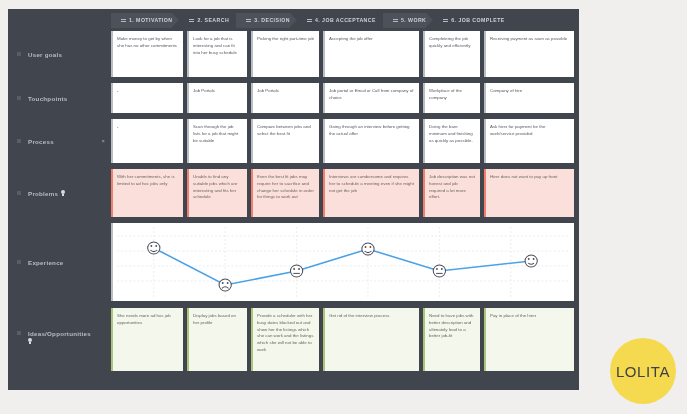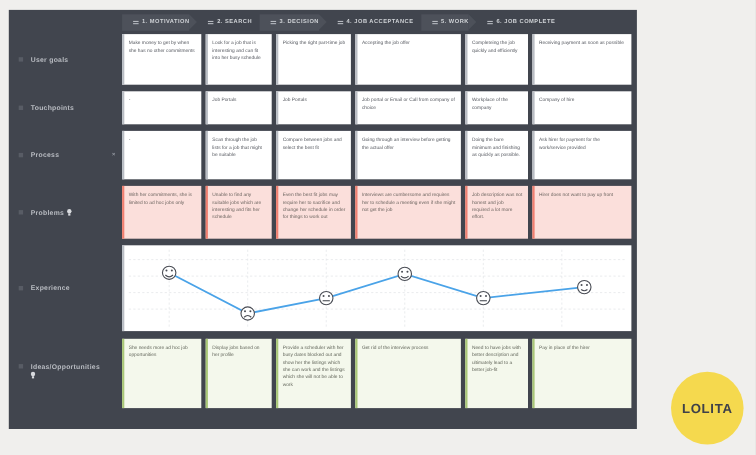--- a/index.html
+++ b/index.html
@@ -162,22 +162,22 @@
   .badge {
     position: absolute;
     right: 11px; bottom: 10px;
     width: 66px; height: 66px;
     border-radius: 50%;
     background: #f5d94e;
     display: flex;
     align-items: center;
     justify-content: center;
     color: #3f4149;
-    font-size: 12px;
-    font-weight: 700;
+    font-size: 15px;
+    font-weight: 400;
     letter-spacing: .6px;
   }
 </style>
 </head>
 <body>
 
 <div id="app">
 
   <div class="board">
 

